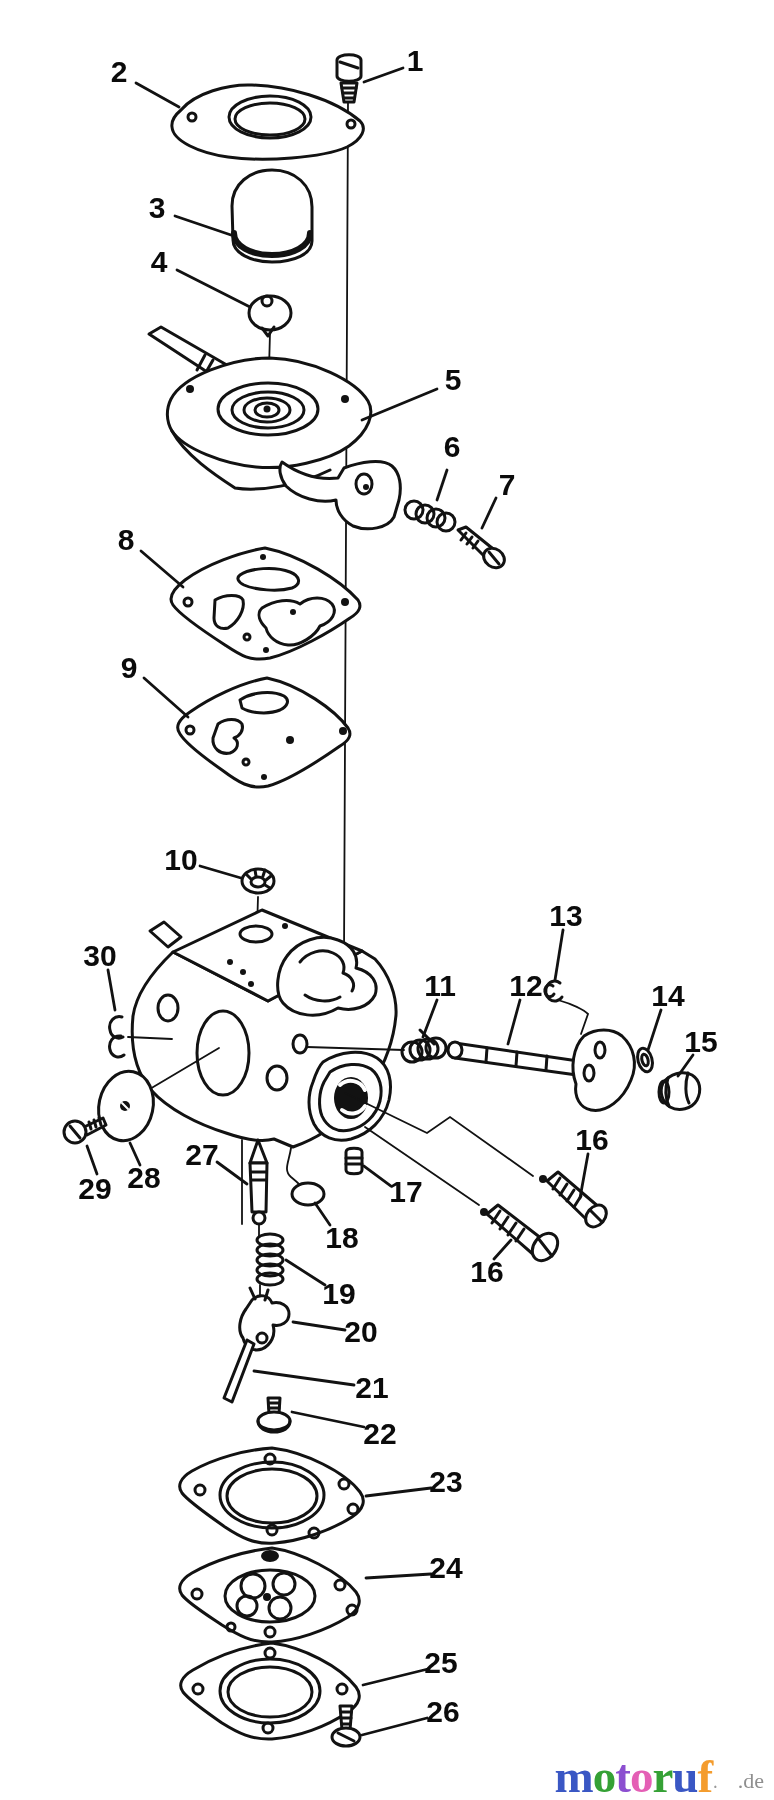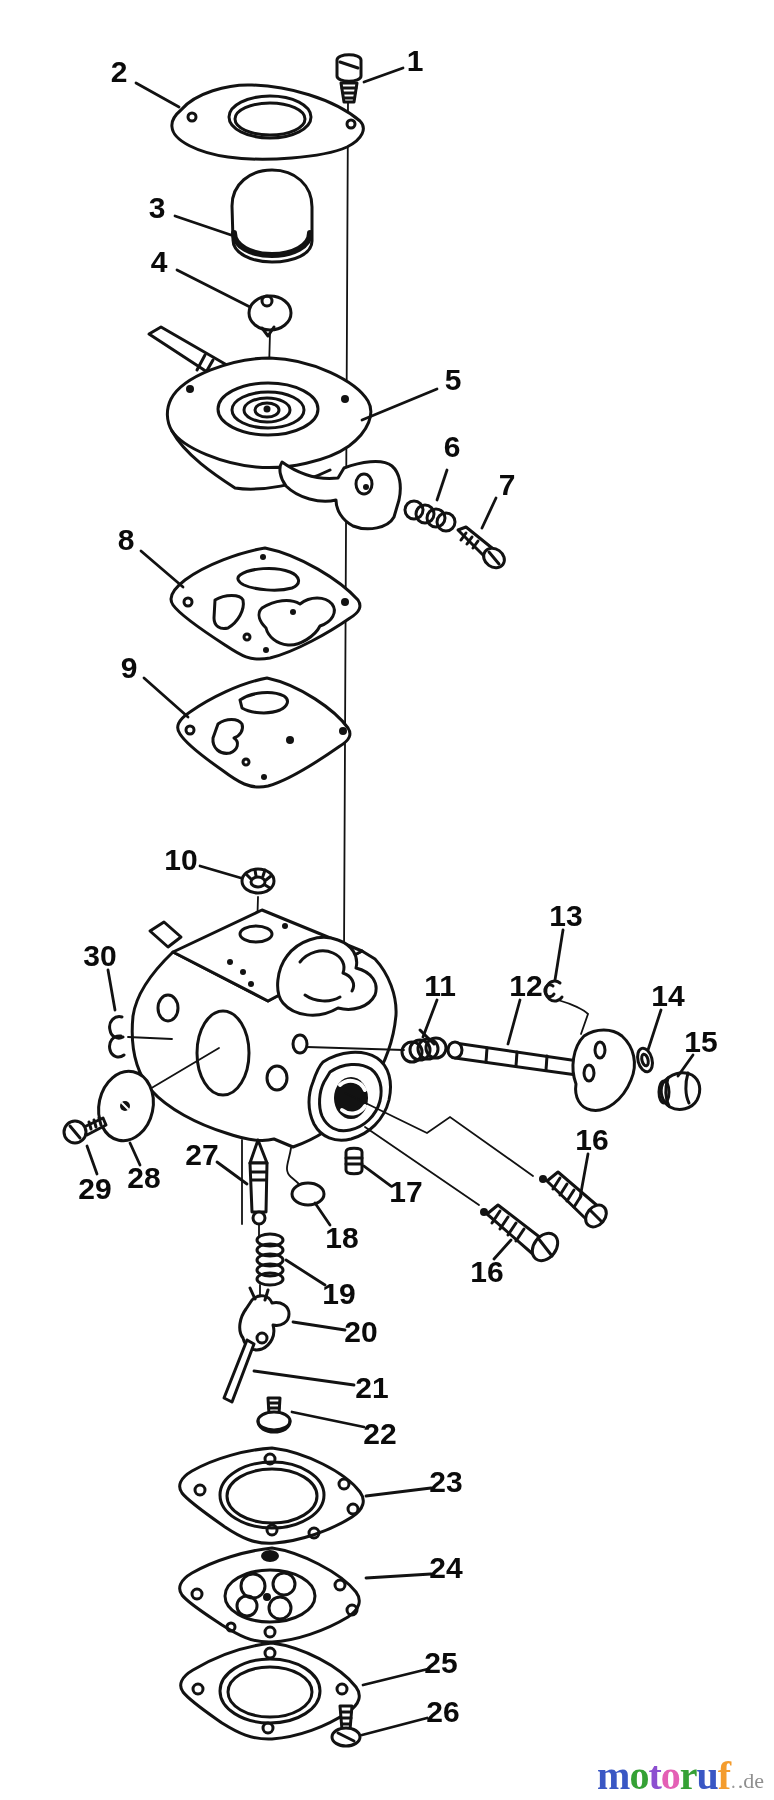--- a/index.html
+++ b/index.html
@@ -16,24 +16,24 @@
   .hl { fill:none; stroke:#ffffff; stroke-width:4; stroke-linecap:round; }
   .leader { stroke:#121212; stroke-width:2.8; stroke-linecap:round; }
   .callout { font-family:"Liberation Sans", sans-serif; font-weight:700; font-size:30px; fill:#0b0b0b; }
   
   .logo {
     position:absolute; right:10px; top:1750px; height:46px;
     display:flex; align-items:flex-end;
     font-family:"Liberation Serif", serif; font-weight:700;
     white-space:nowrap; user-select:none;
   }
-  .logo-word { font-size:40px; line-height:40px; letter-spacing:-1px; }
+  .logo-word { font-size:47px; line-height:40px; letter-spacing:-1px; }
   .logo-word span { display:inline; }
   .logo-mark { font-size:14px; color:#9a9a9a; vertical-align:super; margin-left:1px; }
-  .logo-suffix { font-size:22px; line-height:30px; margin-left:2px; font-weight:400; }
+  .logo-suffix { font-size:22px; line-height:30px; margin-left:20px; font-weight:400; }
 </style>
 </head>
 <body>
 
 <div class="stage">
 
 <svg id="diagram-svg" class="diagram" width="774" height="1800" viewBox="0 0 774 1800">
 
   <line class="thin" x1="348" y1="100" x2="344" y2="956"></line>
   <line class="thin" x1="270" y1="333" x2="268" y2="404"></line>

